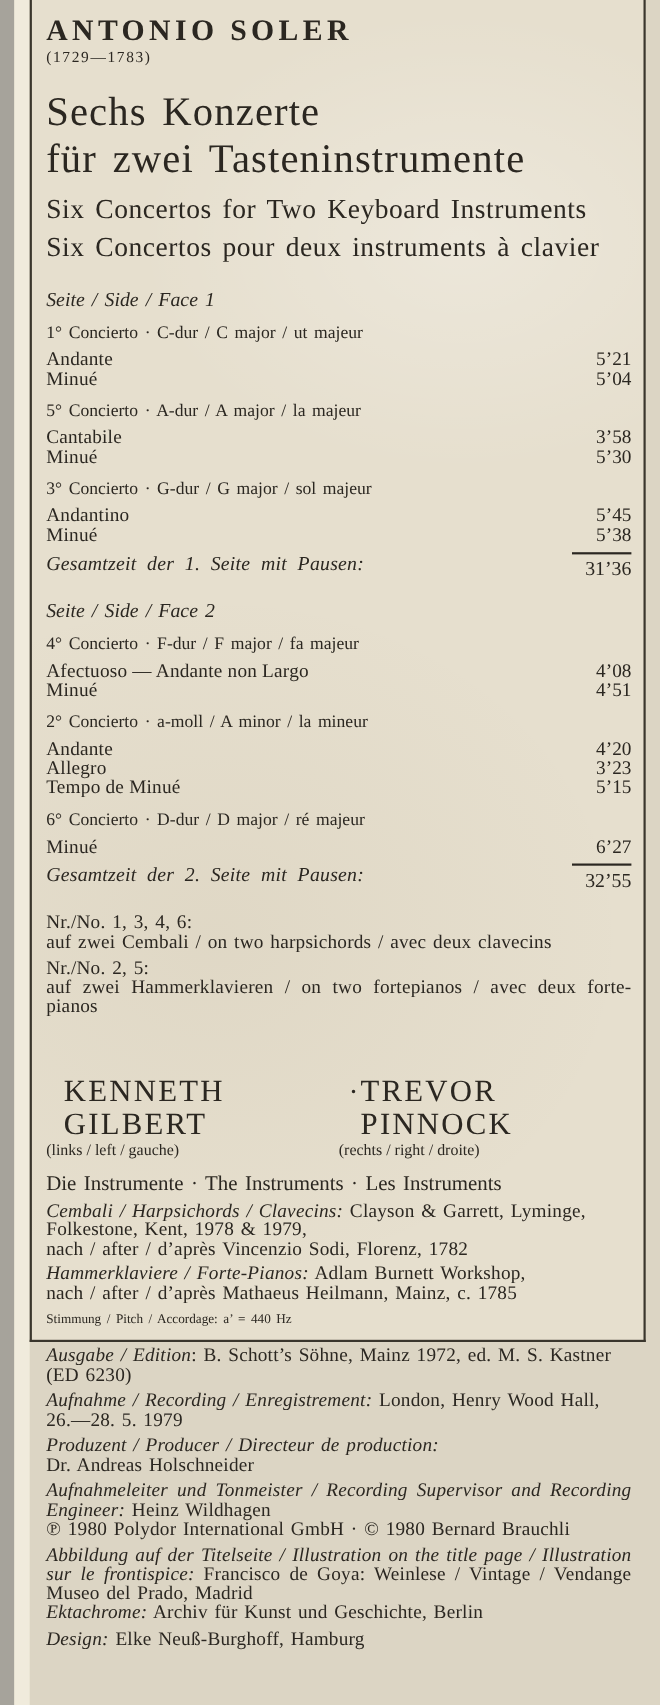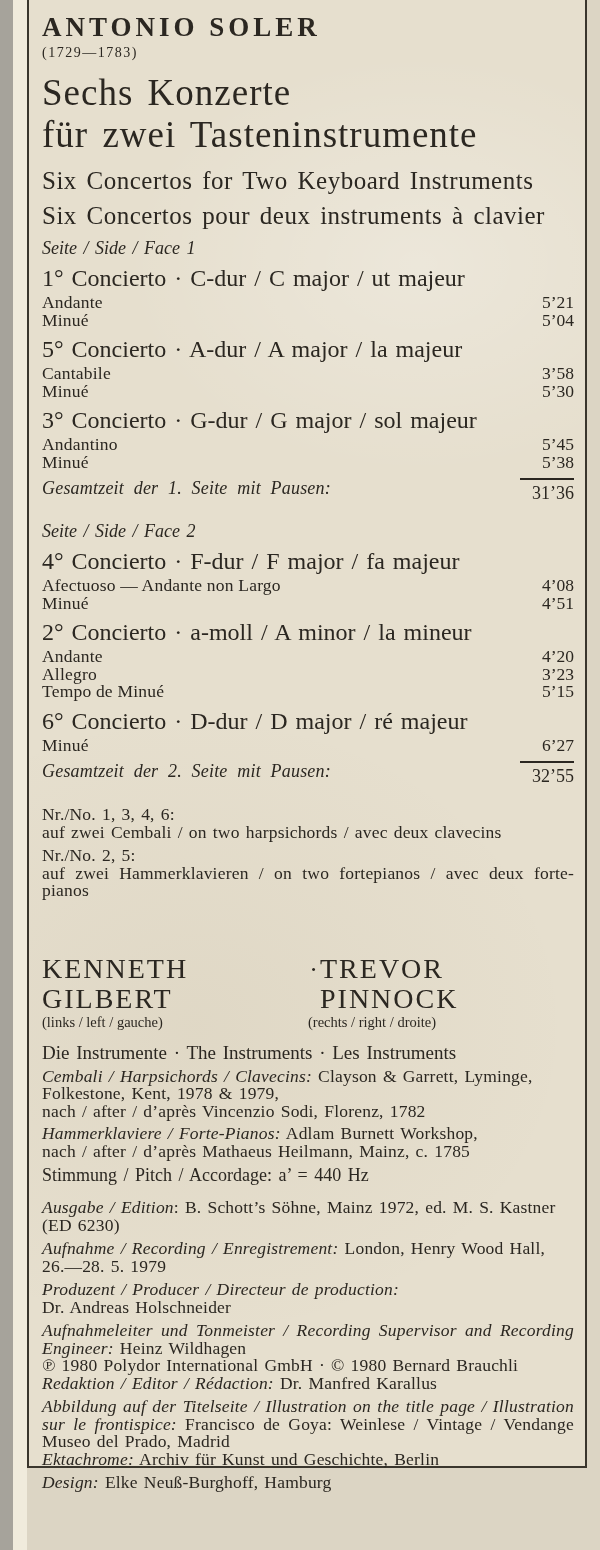--- a/index.html
+++ b/index.html
@@ -20,47 +20,47 @@
   .scan{
     position:relative;
     width:600px; height:1550px;
     background:var(--outside);
     overflow:hidden;
   }
   .edge-gray{ position:absolute; left:0; top:0; width:13px; height:1550px; background:var(--edge-gray); }
   .edge-light{ position:absolute; left:13px; top:0; width:14px; height:1550px; background:var(--edge-light); }
   .cover{
     position:absolute; left:27px; top:0;
-    width:560px; height:1468px;
+    width:560px; height:1220px;
     background:
       radial-gradient(ellipse 420px 300px at 70% 18%, rgba(255,255,255,.25), rgba(255,255,255,0) 70%),
       radial-gradient(ellipse 500px 420px at 30% 70%, rgba(120,100,60,.06), rgba(120,100,60,0) 75%),
       var(--paper);
     border-left:2px solid var(--frame);
     border-right:2px solid var(--frame);
     border-bottom:2px solid var(--frame);
   }
   .content{ padding:12px 11px 0 13px; }
 
   
   .composer{ font-size:27px; font-weight:700; letter-spacing:4px; line-height:30px; }
   .dates{ font-size:14px; letter-spacing:1.5px; line-height:16px; margin-top:3px; }
   .title-de{ font-size:37px; line-height:40px; letter-spacing:1px; word-spacing:4px; }
-  .title-de.l1{ margin-top:12px; }
+  .title-de.l1{ margin-top:22px; }
   .title-de.l2{ margin-top:2px; }
   .title-sub{ font-size:25px; line-height:28px; letter-spacing:.5px; word-spacing:3px; }
   .title-sub.en{ margin-top:12px; }
   .title-sub.fr{ margin-top:7px; }
 
   
-  .side-block{ margin-top:8px; }
+  .side-block{ margin-top:22px; }
   .side-block + .side-block{ margin-top:18px; }
   .side-label{ font-style:italic; font-size:18px; line-height:20px; word-spacing:2px; }
   .concerto{ margin-top:9px; }
-  .c-title{ font-size:24px; line-height:23px; word-spacing:2px; }
+  .c-title{ font-size:16px; line-height:23px; word-spacing:2px; }
   .movements{ margin-top:4px; }
   .mov-row{ display:flex; justify-content:space-between; align-items:baseline;
             font-size:17.5px; line-height:17.5px; }
   .mov-name{ letter-spacing:.2px; }
   .mov-time{ text-align:right; }
   .total-row{ display:flex; justify-content:space-between; align-items:flex-start;
               margin-top:7px; font-size:18px; line-height:20px; }
   .total-label{ font-style:italic; word-spacing:5px; letter-spacing:.2px; }
   .total-time{ min-width:54px; text-align:right; border-top:2px solid var(--ink); padding-top:3px; }
 
@@ -70,30 +70,30 @@
   .para.tight{ margin-top:0; }
   .line{ min-height:17.5px; }
   .line.jline{ text-align:justify; text-align-last:justify; }
   .seg em, em.seg{ }
 
   .notes-section{ margin-top:20px; }
 
   
   .performers{ margin-top:54px; }
   .names{ display:flex; justify-content:center; align-items:baseline;
-          font-size:28px; line-height:30px; letter-spacing:2px; }
+          font-size:28px; line-height:30px; letter-spacing:2px;margin-left:16px; }
   .names .dot{ font-size:26px; }
   .poslabels{ display:flex; font-size:14.5px; line-height:16px; }
   .poslabels span{ width:50%; }
 
   
   .instruments{ margin-top:12px; }
   .inst-heading{ font-size:19px; line-height:21px; word-spacing:2px; }
   .inst-entries .para{ margin-top:5px; }
-  .pitch-line{ margin-top:5px; font-size:18px; line-height:20px; word-spacing:2px; }
+  .pitch-line{ margin-top:5px; font-size:12px; line-height:20px; word-spacing:2px; }
 
   
   .credits{ margin-top:14px; }
 </style>
 </head>
 <body>
 
 <div class="scan">
   <div class="edge-gray"></div>
   <div class="edge-light"></div>
@@ -256,23 +256,20 @@
             <div class="line"><em class="seg">Produzent / Producer / Directeur de production:</em></div>
             <div class="line"><span class="seg">Dr. Andreas Holschneider</span></div>
           </div>
           <div class="para">
             <div class="line jline"><em class="seg">Aufnahmeleiter und Tonmeister / Recording Supervisor and Recording</em></div>
             <div class="line"><em class="seg">Engineer:</em><span class="seg"> Heinz Wildhagen</span></div>
           </div>
           <div class="para tight">
             <div class="line"><span class="seg">℗ 1980 Polydor International GmbH · © 1980 Bernard Brauchli</span></div>
           </div>
-          <div class="para tight">
-            <div class="line"><em class="seg">Redaktion / Editor / Rédaction:</em><span class="seg"> Dr. Manfred Karallus</span></div>
-          </div>
           <div class="para">
             <div class="line jline"><em class="seg">Abbildung auf der Titelseite / Illustration on the title page / Illustration</em></div>
             <div class="line jline"><em class="seg">sur le frontispice:</em><span class="seg"> Francisco de Goya: Weinlese / Vintage / Vendange</span></div>
             <div class="line"><span class="seg">Museo del Prado, Madrid</span></div>
           </div>
           <div class="para tight">
             <div class="line"><em class="seg">Ektachrome:</em><span class="seg"> Archiv für Kunst und Geschichte, Berlin</span></div>
           </div>
           <div class="para">
             <div class="line"><em class="seg">Design:</em><span class="seg"> Elke Neuß-Burghoff, Hamburg</span></div>

